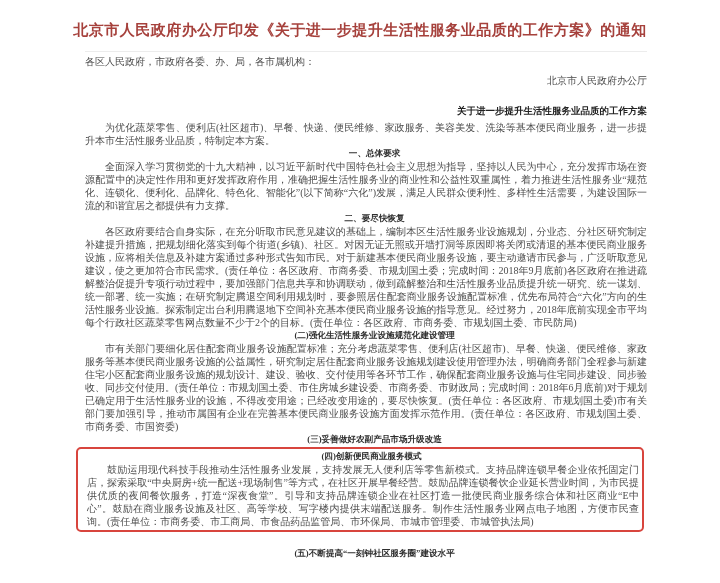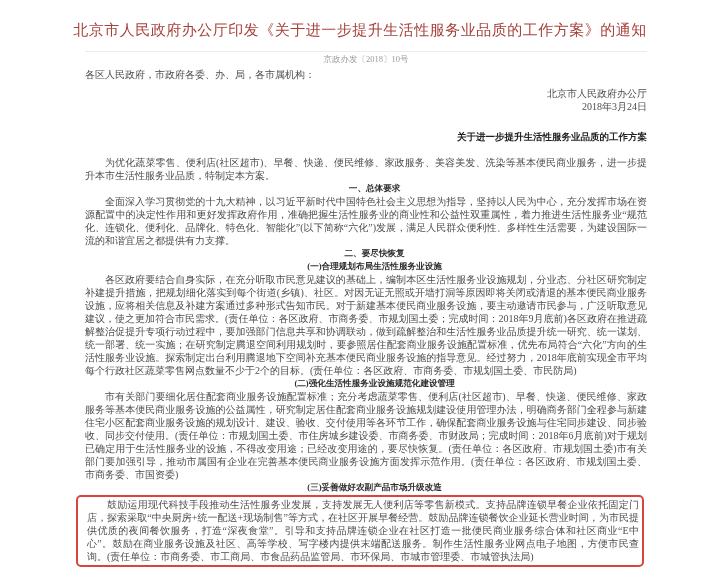--- a/index.html
+++ b/index.html
@@ -1,69 +1,67 @@
 <!DOCTYPE html>
 <html><head>
 <meta charset="utf-8">
 <style>
   html,body{margin:0;padding:0;background:#ffffff;}
   body{width:720px;height:583px;overflow:hidden;
        font-family:"Liberation Serif","DejaVu Serif",serif;}
   .page{position:relative;width:720px;height:583px;background:#fff;}
   .content{margin-left:85px;width:562px;}
-  .main-title{padding-top:9px;text-align:center;font-weight:normal;
+  .main-title{padding-top:9px;text-align:center;font-weight:bold;
       font-size:15px;line-height:22px;color:#a6413c;letter-spacing:.5px;
       font-family:"Liberation Sans","DejaVu Sans",sans-serif;}
   .divider{border:none;border-top:1px solid #ececec;margin:9px 0 0 0;}
   .doc-number{margin-top:2px;text-align:center;color:#9a9a9a;
       font-size:8.5px;line-height:11px;}
   p{margin:0;}
   .para{font-size:10px;line-height:13px;color:#4c4c4c;
       text-align:justify;text-indent:2em;}
   .no-indent{text-indent:0;}
   .salutation{margin-top:3px;}
   .signer{margin-top:6px;text-align:right;text-indent:0;}
   .date{text-align:right;text-indent:0;}
   .plan-title{margin-top:17px;text-align:right;text-indent:0;
       font-weight:bold;color:#222;font-size:9.5px;line-height:14px;}
-  .intro{margin-top:12px;}
+  .intro{margin-top:3px;}
   .heading{font-size:8.6px;line-height:13px;color:#2e2e2e;
       font-weight:bold;text-indent:2em;text-align:center;}
   .highlight-box{border:2px solid #d8453e;border-radius:5px;
       margin:1px 3px 0 -9px;padding:1px 3px 2px 9px;}
   .tail-heading{margin-top:15px;}
 </style>
 </head>
 <body>
 
 <div class="page">
   <h1 class="main-title">北京市人民政府办公厅印发《关于进一步提升生活性服务业品质的工作方案》的通知</h1>
   <div class="content">
     <hr class="divider">
-    <div class="doc-number">京政办发〔2018〕10号</div>
 
     <p class="para no-indent salutation">各区人民政府，市政府各委、办、局，各市属机构：</p>
     <p class="para signer">北京市人民政府办公厅</p>
-    <p class="para date">2018年3月24日</p>
 
     <p class="plan-title">关于进一步提升生活性服务业品质的工作方案</p>
     <p class="para intro">为优化蔬菜零售、便利店(社区超市)、早餐、快递、便民维修、家政服务、美容美发、洗染等基本便民商业服务，进一步提升本市生活性服务业品质，特制定本方案。</p>
 
     <p class="heading">一、总体要求</p>
     <p class="para">全面深入学习贯彻党的十九大精神，以习近平新时代中国特色社会主义思想为指导，坚持以人民为中心，充分发挥市场在资源配置中的决定性作用和更好发挥政府作用，准确把握生活性服务业的商业性和公益性双重属性，着力推进生活性服务业“规范化、连锁化、便利化、品牌化、特色化、智能化”(以下简称“六化”)发展，满足人民群众便利性、多样性生活需要，为建设国际一流的和谐宜居之都提供有力支撑。</p>
 
     <p class="heading">二、要尽快恢复</p>
 
-    <p class="heading">(一)合理规划布局生活性服务业设施</p>
     <p class="para">各区政府要结合自身实际，在充分听取市民意见建议的基础上，编制本区生活性服务业设施规划，分业态、分社区研究制定补建提升措施，把规划细化落实到每个街道(乡镇)、社区。对因无证无照或开墙打洞等原因即将关闭或清退的基本便民商业服务设施，应将相关信息及补建方案通过多种形式告知市民。对于新建基本便民商业服务设施，要主动邀请市民参与，广泛听取意见建议，使之更加符合市民需求。(责任单位：各区政府、市商务委、市规划国土委；完成时间：2018年9月底前)各区政府在推进疏解整治促提升专项行动过程中，要加强部门信息共享和协调联动，做到疏解整治和生活性服务业品质提升统一研究、统一谋划、统一部署、统一实施；在研究制定腾退空间利用规划时，要参照居住配套商业服务设施配置标准，优先布局符合“六化”方向的生活性服务业设施。探索制定出台利用腾退地下空间补充基本便民商业服务设施的指导意见。经过努力，2018年底前实现全市平均每个行政社区蔬菜零售网点数量不少于2个的目标。(责任单位：各区政府、市商务委、市规划国土委、市民防局)</p>
 
     <p class="heading">(二)强化生活性服务业设施规范化建设管理</p>
     <p class="para">市有关部门要细化居住配套商业服务设施配置标准；充分考虑蔬菜零售、便利店(社区超市)、早餐、快递、便民维修、家政服务等基本便民商业服务设施的公益属性，研究制定居住配套商业服务设施规划建设使用管理办法，明确商务部门全程参与新建住宅小区配套商业服务设施的规划设计、建设、验收、交付使用等各环节工作，确保配套商业服务设施与住宅同步建设、同步验收、同步交付使用。(责任单位：市规划国土委、市住房城乡建设委、市商务委、市财政局；完成时间：2018年6月底前)对于规划已确定用于生活性服务业的设施，不得改变用途；已经改变用途的，要尽快恢复。(责任单位：各区政府、市规划国土委)市有关部门要加强引导，推动市属国有企业在完善基本便民商业服务设施方面发挥示范作用。(责任单位：各区政府、市规划国土委、市商务委、市国资委)</p>
 
     <p class="heading">(三)妥善做好农副产品市场升级改造</p>
 
     <div class="highlight-box">
+      <p class="heading">(四)创新便民商业服务模式</p>
       <p class="para">鼓励运用现代科技手段推动生活性服务业发展，支持发展无人便利店等零售新模式。支持品牌连锁早餐企业依托固定门店，探索采取“中央厨房+统一配送+现场制售”等方式，在社区开展早餐经营。鼓励品牌连锁餐饮企业延长营业时间，为市民提供优质的夜间餐饮服务，打造“深夜食堂”。引导和支持品牌连锁企业在社区打造一批便民商业服务综合体和社区商业“E中心”。鼓励在商业服务设施及社区、高等学校、写字楼内提供末端配送服务。制作生活性服务业网点电子地图，方便市民查询。(责任单位：市商务委、市工商局、市食品药品监管局、市环保局、市城市管理委、市城管执法局)</p>
     </div>
 
     <p class="heading tail-heading">(五)不断提高“一刻钟社区服务圈”建设水平</p>
   </div>
 </div>
 
 </body></html>

